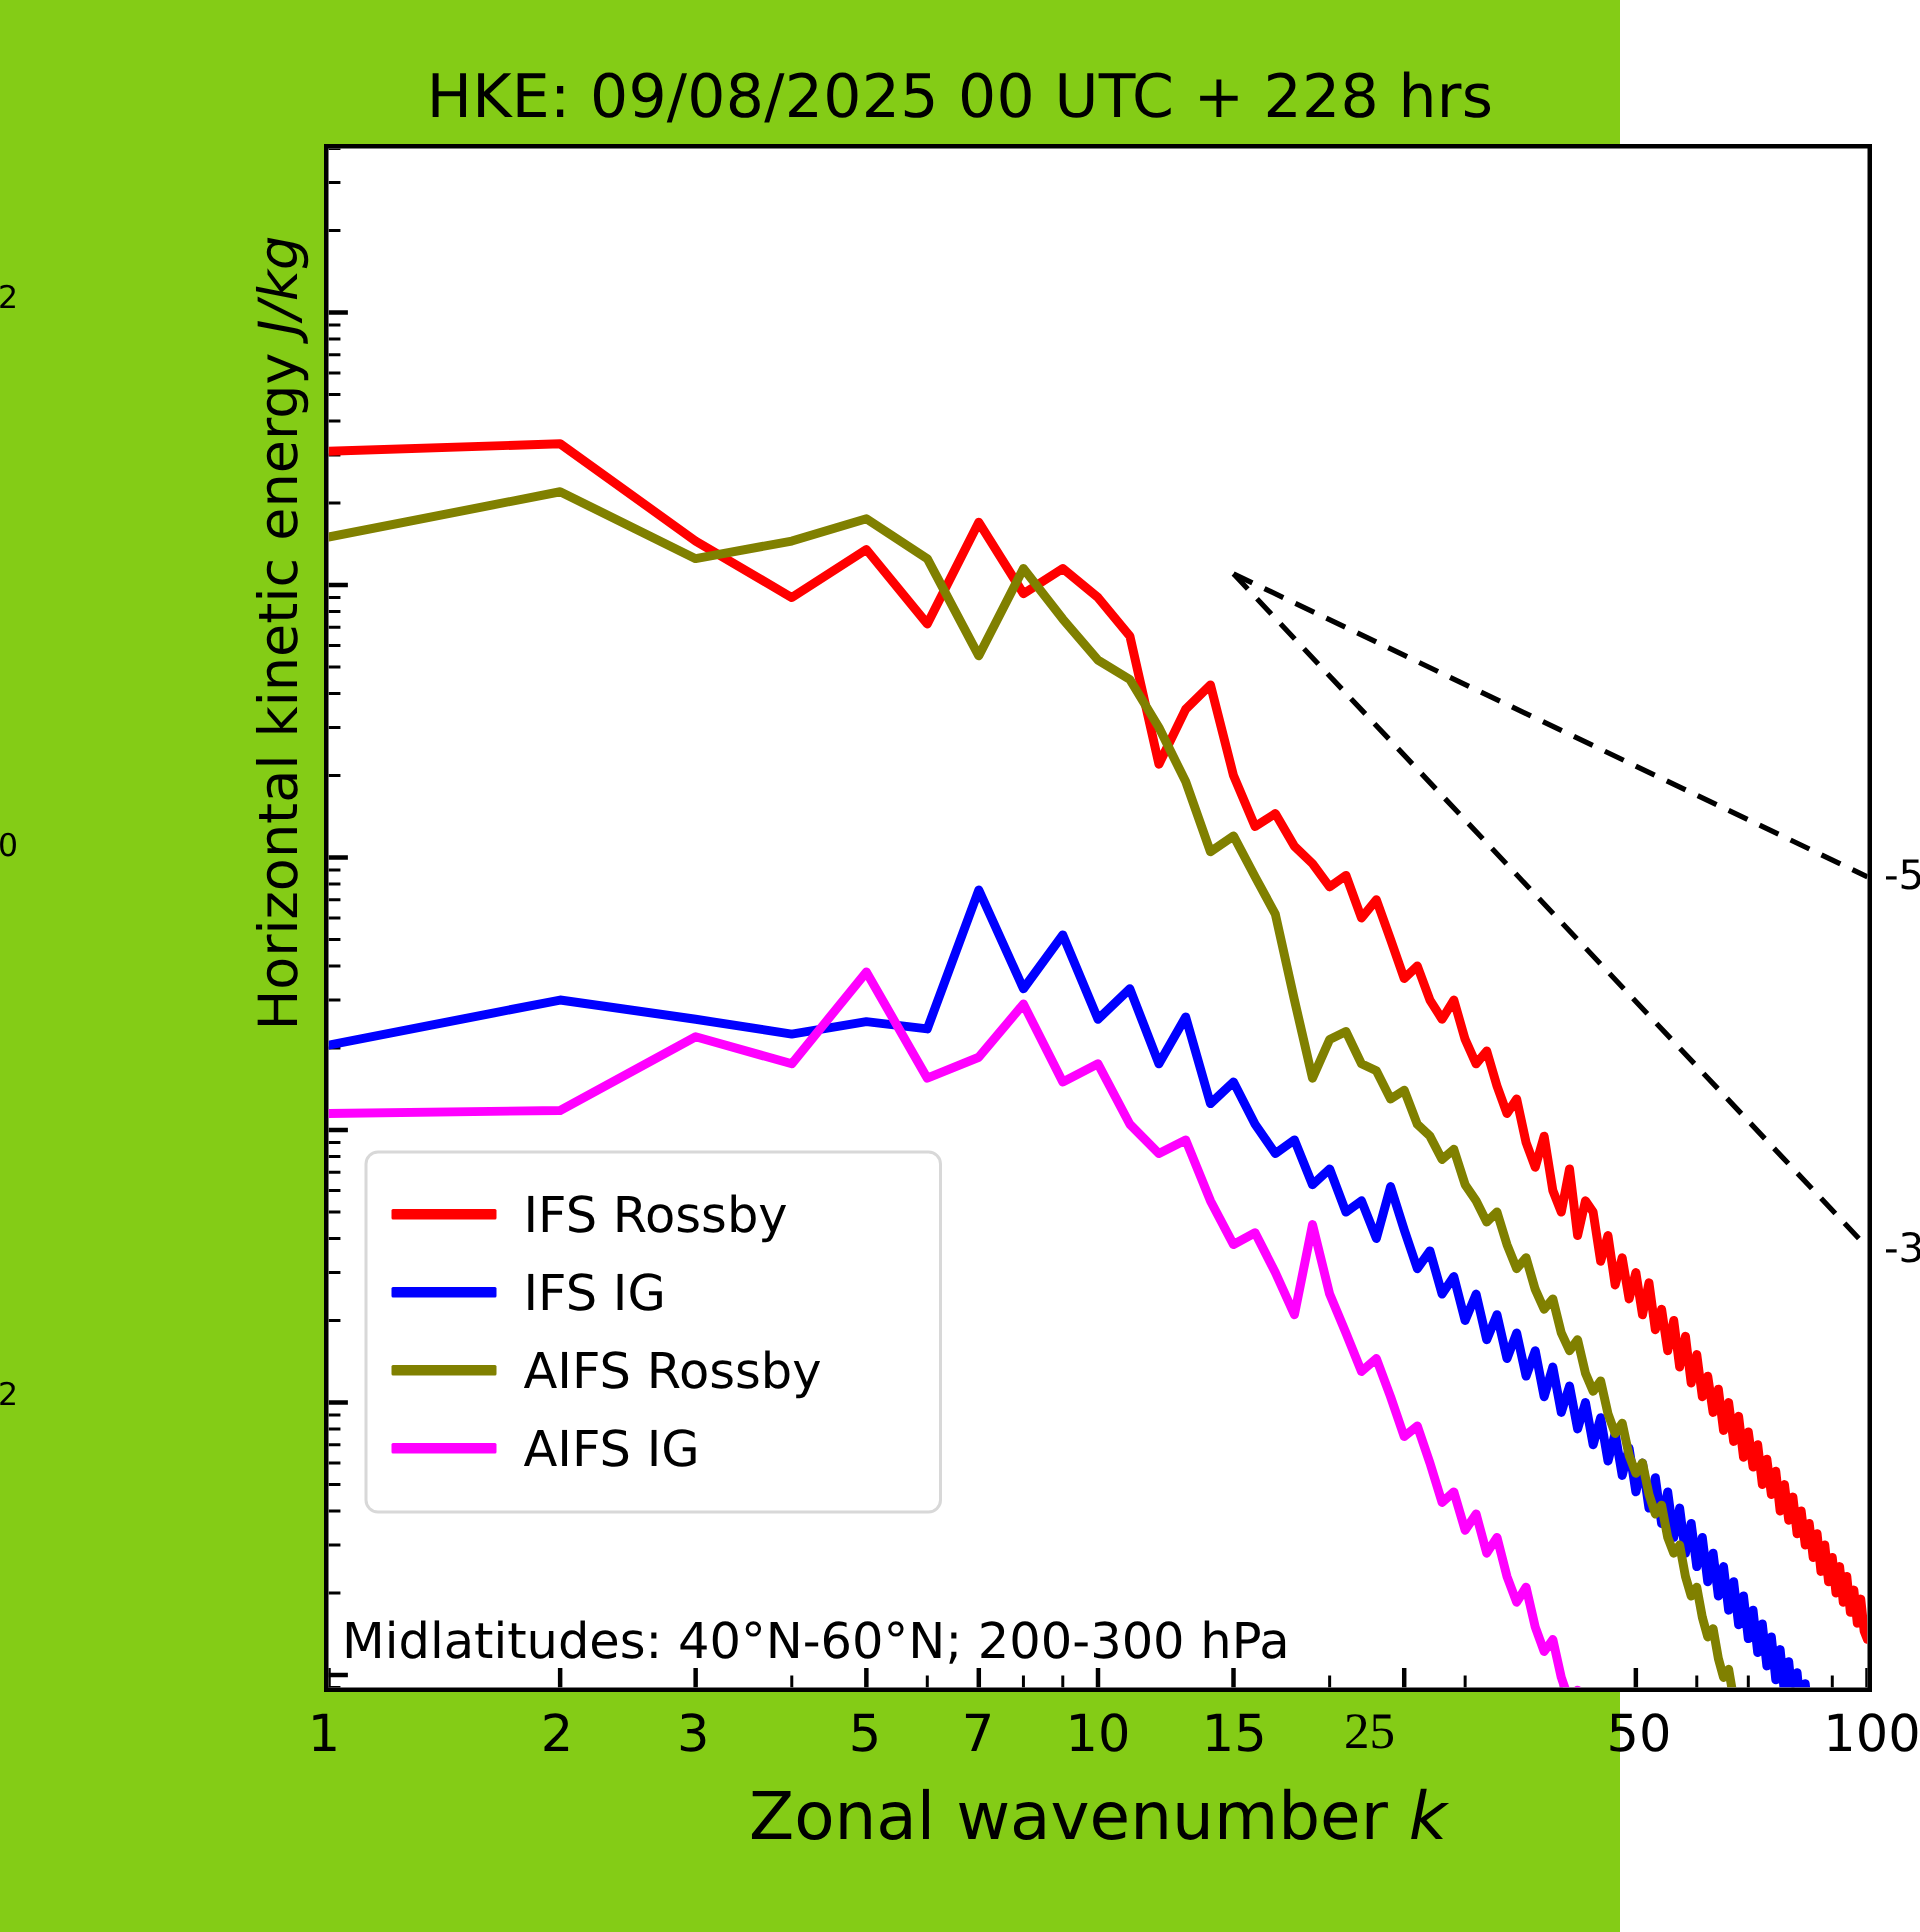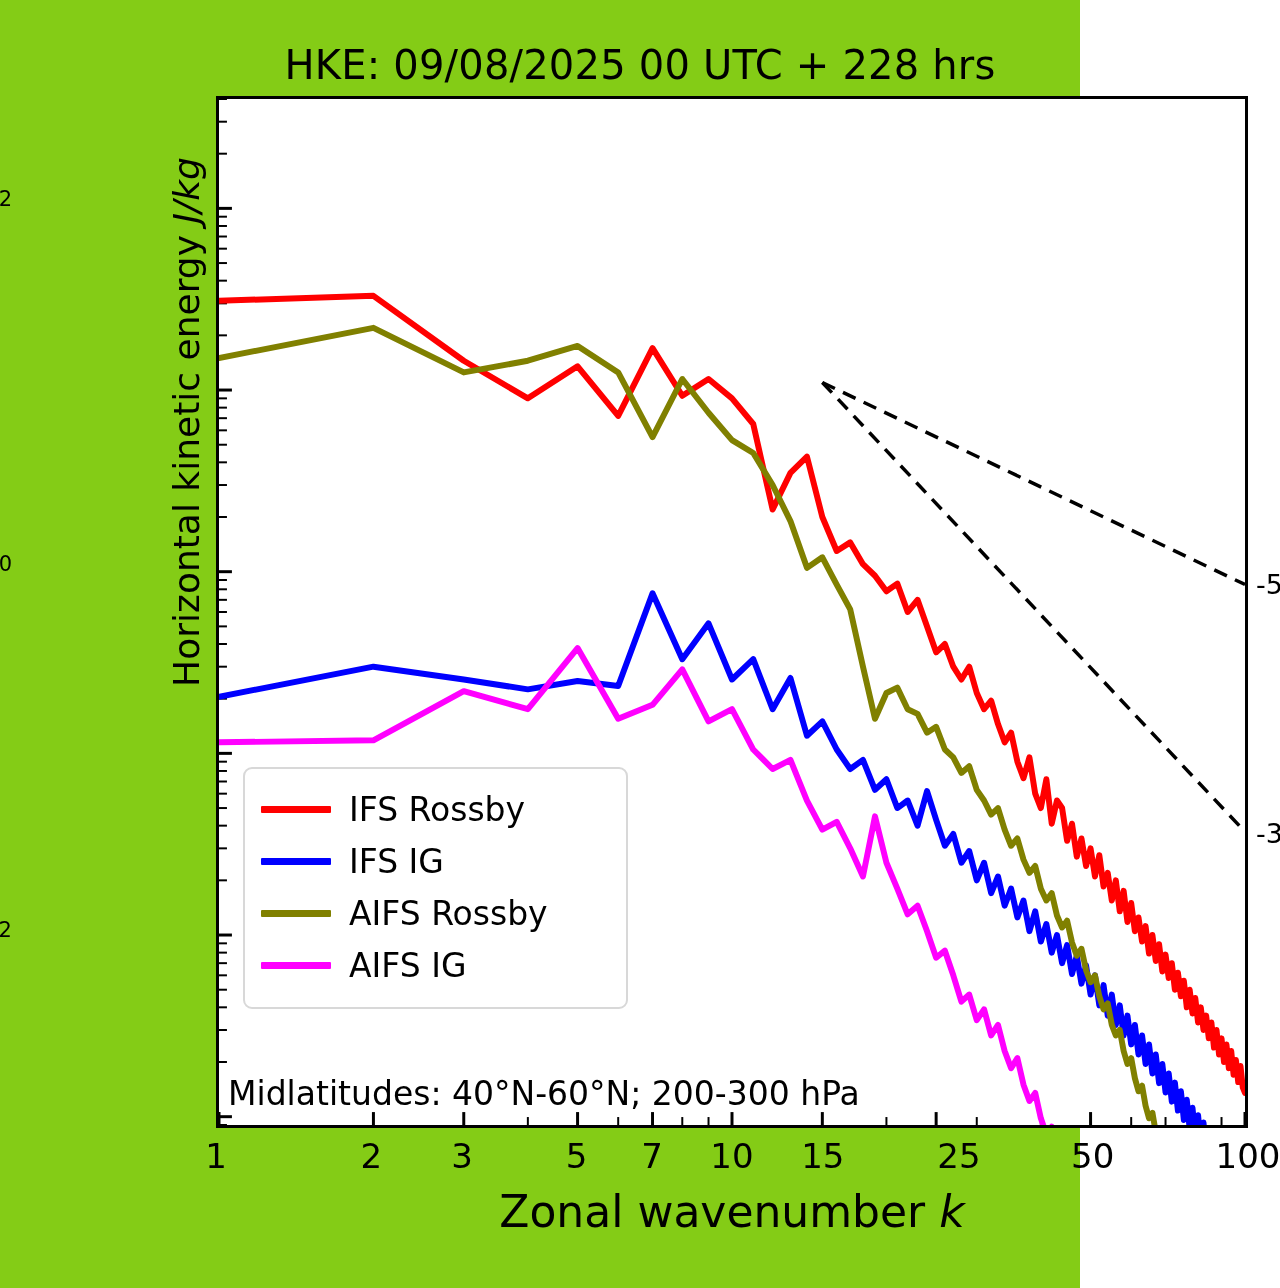--- a/index.html
+++ b/index.html
@@ -166,21 +166,21 @@
       <div class="ytick-label" style="top: 936.913px; margin-left: 37px;"><span>10</span><sup>-2</sup></div>
     </div>
   <div id="xtick-labels">
       <div class="xtick-label" style="left: 216px;">1</div>
       <div class="xtick-label" style="left: 371.331px;">2</div>
       <div class="xtick-label" style="left: 462.195px;">3</div>
       <div class="xtick-label" style="left: 576.669px;">5</div>
       <div class="xtick-label" style="left: 652.071px;">7</div>
       <div class="xtick-label" style="left: 732px;">10</div>
       <div class="xtick-label" style="left: 822.863px;">15</div>
-      <div class="xtick-label" style="left: 959px;">25</div>
+      <div class="xtick-label" style="left: 913px; font-family: Liberation Serif, serif;">25</div>
       <div class="xtick-label" style="left: 1092.67px;">50</div>
       <div class="xtick-label" style="left: 1248px;">100</div>
     </div>
   <div id="slope-labels">
       <div class="slope-label" style="left: 1256px; top: 584.36px;">-5/3</div>
       <div class="slope-label" style="left: 1256px; top: 833.089px;">-3</div>
     </div>
 
   <div id="legend">
       <div class="legend-row">

